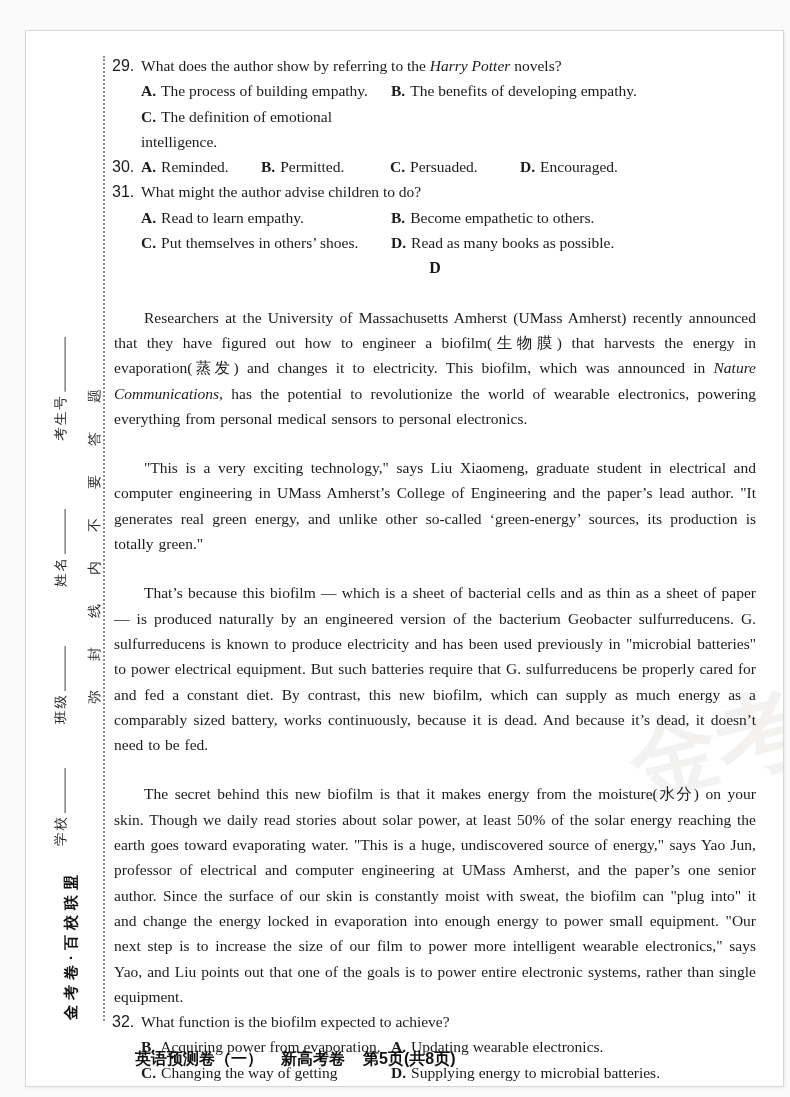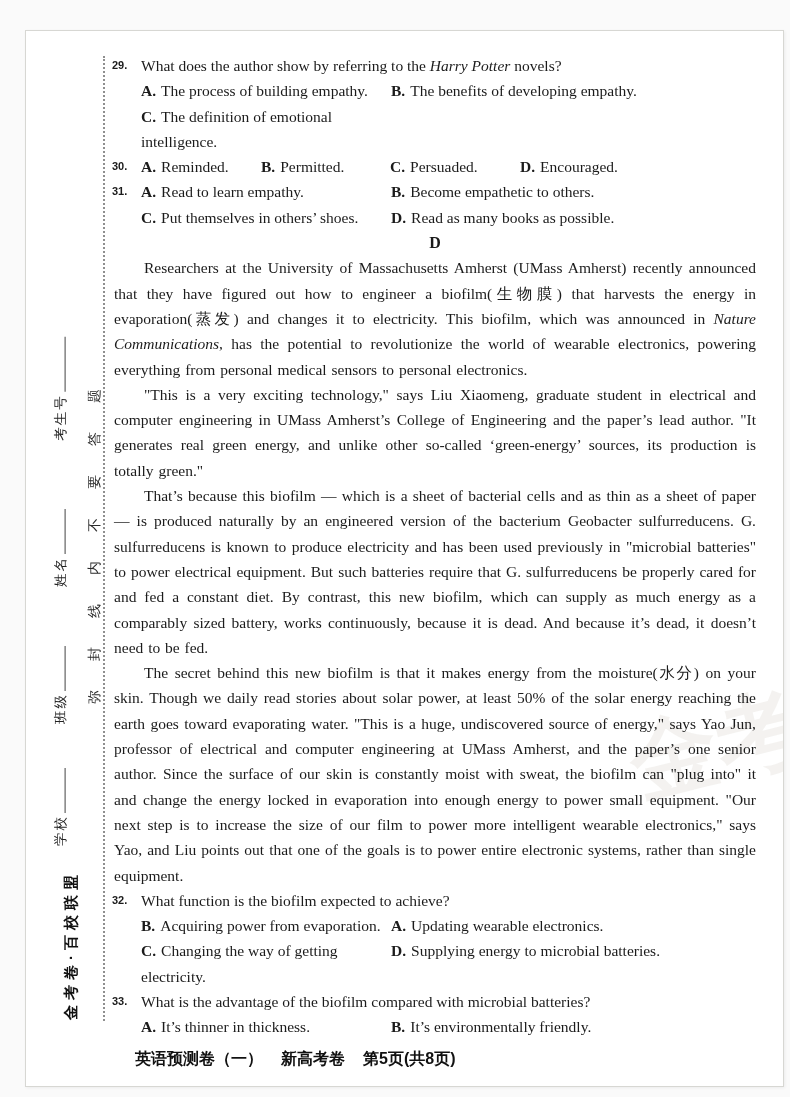--- a/index.html
+++ b/index.html
@@ -46,28 +46,28 @@
   }
   
   .content{
     position:absolute;left:88px;top:22px;width:642px;z-index:1;
     font-size:15.5px;line-height:25.3px;
   }
   .q-line{position:relative;padding-left:27px;}
   .qnum{
     position:absolute;left:-2px;top:0;
     font-family:"Liberation Sans","DejaVu Sans",sans-serif;
-    font-weight:bold;font-size:11px;
+    font-weight:normal;font-size:16px;
   }
   .opts{display:grid;margin-left:27px;}
   .opts-2{grid-template-columns:250px auto;}
   .opts-4{grid-template-columns:120px 129px 130px auto;}
   .okey{font-weight:bold;margin-right:5px;}
   .section-label{text-align:center;font-weight:bold;font-size:16px;}
-  .para{text-align:justify;text-indent:30px;word-spacing:1px;}
+  .para{text-align:justify;text-indent:30px;word-spacing:1px;margin-top:24px;}
   .footer{
     position:absolute;left:100px;top:1018px;width:642px;z-index:1;
     text-align:left;font-weight:bold;font-size:16px;
     font-family:"Liberation Sans","DejaVu Sans",sans-serif;
     color:#111;
   }
   .footer span{margin:0 9px;}
   i{font-style:italic;}
 </style>
 </head>
@@ -120,21 +120,21 @@
       <div class="opts opts-4">
         <span><b class="okey">A.</b><span>Reminded.</span></span>
         <span><b class="okey">B.</b><span>Permitted.</span></span>
         <span><b class="okey">C.</b><span>Persuaded.</span></span>
         <span><b class="okey">D.</b><span>Encouraged.</span></span>
       </div>
     </div>
 
     <div>
       <div class="q-line">
-        <b class="qnum">31.</b>
+        <b class="qnum">31.</b><span>What might the author advise children to do?</span>
       </div>
       <div class="opts opts-2">
         <span><b class="okey">A.</b><span>Read to learn empathy.</span></span>
         <span><b class="okey">B.</b><span>Become empathetic to others.</span></span>
         <span><b class="okey">C.</b><span>Put themselves in others’ shoes.</span></span>
         <span><b class="okey">D.</b><span>Read as many books as possible.</span></span>
       </div>
     </div>
 
     <div class="section-label">D</div>

